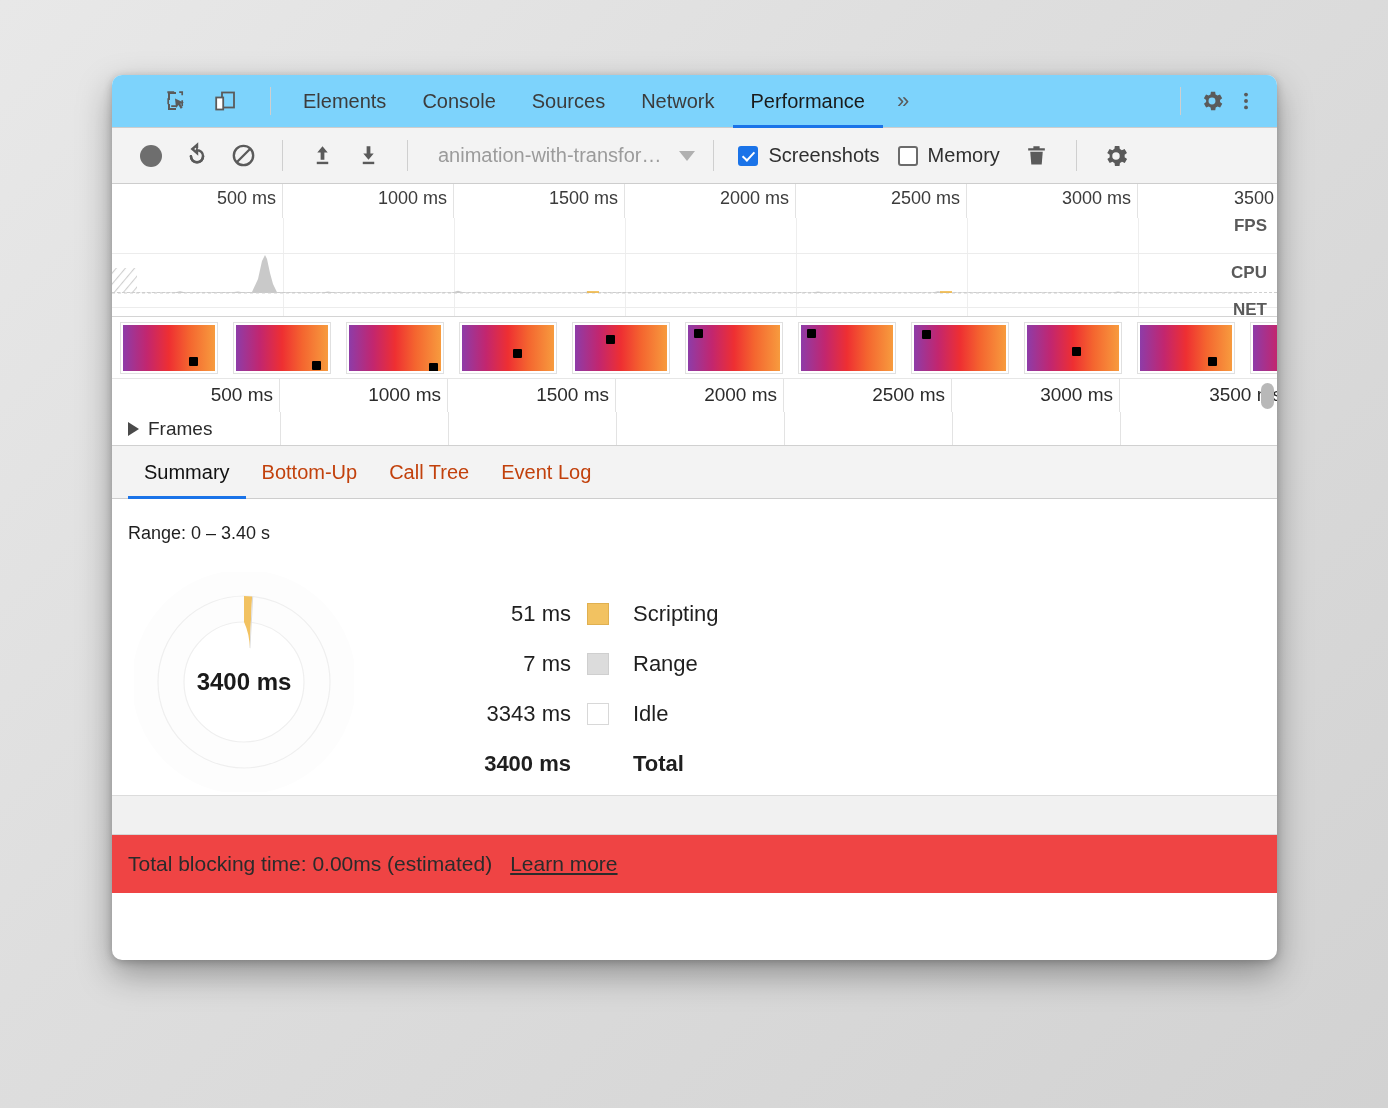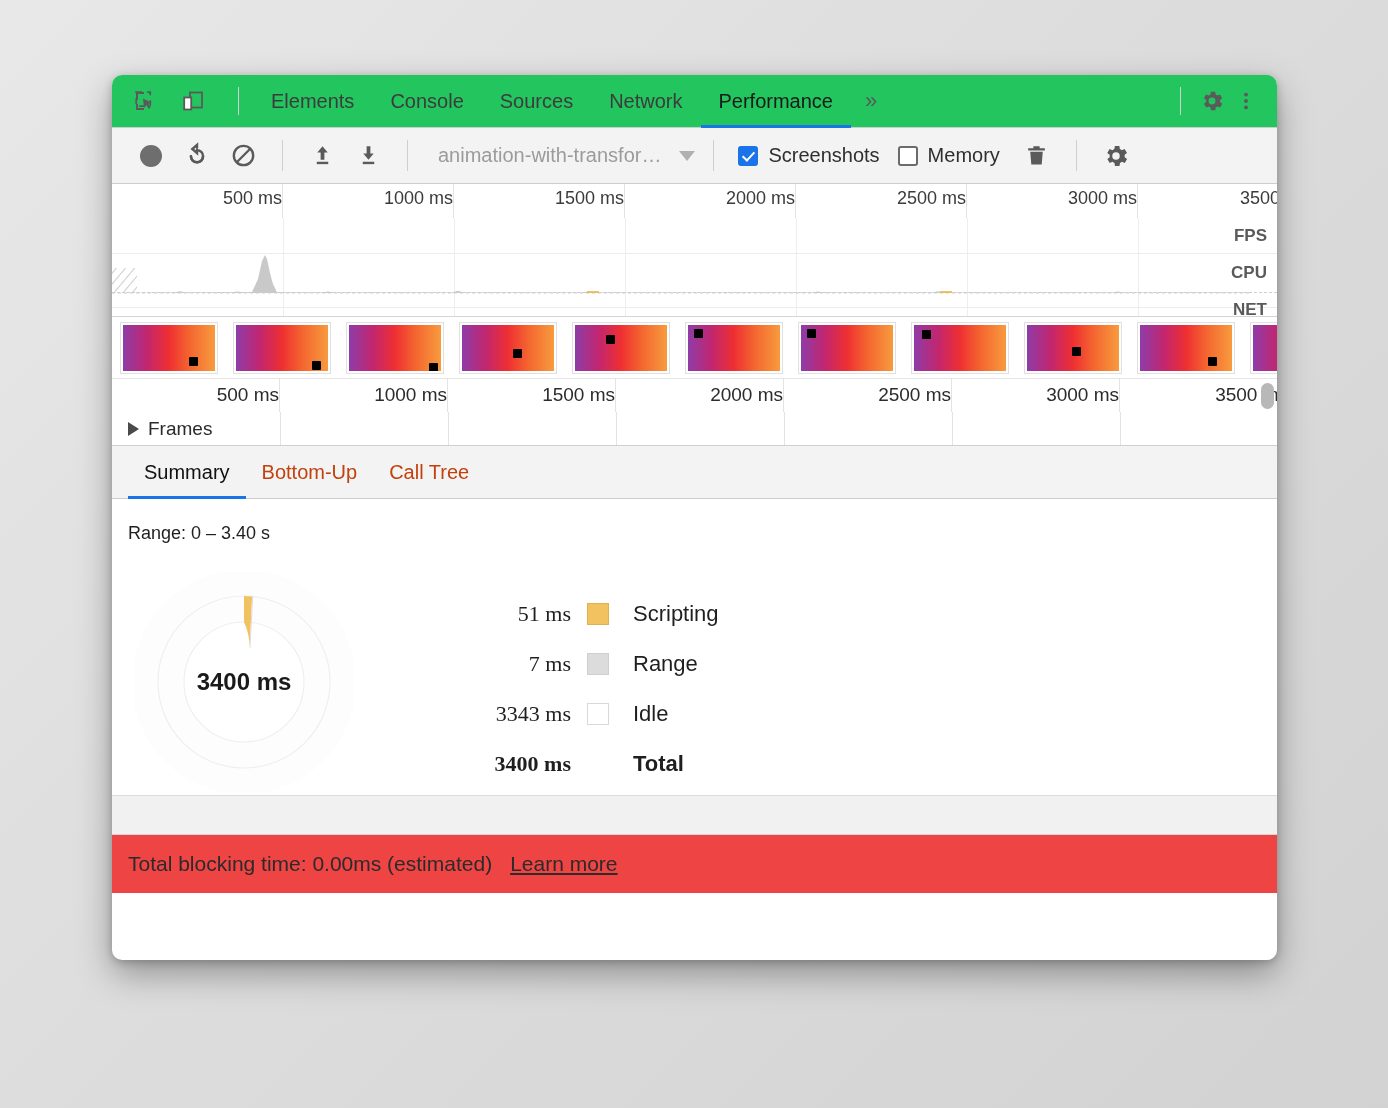--- a/index.html
+++ b/index.html
@@ -54,25 +54,26 @@
 
   .win-title {
     color: #d6d6d6;
     font-size: 21px;
     letter-spacing: 0.1px;
   }
 
   
   .tabbar {
     height: 53px;
-    background: #22c55e;
+    background: #7dd3fc;
     border-bottom: 1px solid #cdcdcd;
     display: flex;
     align-items: stretch;
     position: relative;
+    padding-left: 32px;
   }
   .tb-icons {
     display: flex;
     align-items: center;
     padding-left: 16px;
     gap: 14px;
   }
   .icon-btn {
     width: 34px; height: 34px;
     display: flex; align-items: center; justify-content: center;
@@ -179,21 +180,21 @@
     position: absolute; left: 0; right: 0; top: 0;
     height: 34px;
   }
   .ruler-tick {
     position: absolute;
     top: 0; bottom: 0;
     border-right: 1px solid #e3e3e3;
   }
   .ruler-tick span {
     position: absolute;
-    right: 0; top: 4px;
+    right: 6px; top: 4px;
     font-size: 18px;
     color: #3b3b3b;
     white-space: nowrap;
   }
   .ov-gridlines {
     position: absolute; left: 0; right: 0; top: 34px; bottom: 0;
   }
   .ov-gridlines .gl {
     position: absolute; top: 0; bottom: 0;
     border-right: 1px solid #eeeeee;
@@ -354,21 +355,20 @@
     display: flex;
     align-items: center;
     height: 50px;
   }
   .legend-val {
     width: 130px;
     text-align: right;
     font-size: 22px;
     color: #1f1f1f;
     padding-right: 16px;
-    font-family: Liberation Serif, serif;
   }
   .legend-sw {
     width: 22px; height: 22px;
     border: 1px solid #cccccc;
   }
   .legend-name {
     font-size: 22px;
     color: #1f1f1f;
     padding-left: 24px;
   }
@@ -551,21 +551,21 @@
                L140,74 L146,61 L150,43 L153,37 L155,41 L158,55 L161,66 L165,74.2
                L210,74.4 L216,73.6 L222,74.4 L340,74.5 L346,72.8 L352,74.4
                L470,74.5 L476,73.4 L482,74.4 L620,74.4 L700,74.5 L706,73.5 L712,74.4
                L820,74.4 L826,73.2 L832,74.4 L920,74.4 L1000,74.5 L1006,73.4 L1012,74.4
                L1140,74.5 L1140,75 Z" fill="#c9c9c9"></path>
       <line x1="0" y1="75" x2="1140" y2="75" stroke="#cfcfcf" stroke-width="1" stroke-dasharray="3 3"></line>
       <line x1="475" y1="74" x2="487" y2="74" stroke="#f0b640" stroke-width="1.6"></line>
       <line x1="828" y1="74" x2="840" y2="74" stroke="#f0b640" stroke-width="1.6"></line>
     </svg>
 
-    <div class="ov-band-label" style="top:42px;">FPS</div>
+    <div class="ov-band-label" style="top:32px;">FPS</div>
     <div class="ov-band-label" style="top:79px;">CPU</div>
     <div class="ov-band-label" style="top:116px;">NET</div>
   </div>
 
   <div class="filmstrip">
     <div class="frame" style="left:8px;">
       <div class="frame-inner">
         <div class="frame-square" style="left:66px;top:32px;"></div>
       </div>
     </div>
@@ -656,20 +656,21 @@
     <div class="frames-label">
       <div class="tri-right"></div>
       <span>Frames</span>
     </div>
   </div>
 
   <div class="detail-tabs">
     <div class="dtab active">Summary</div>
     <div class="dtab">Bottom-Up</div>
     <div class="dtab">Call Tree</div>
+    <div class="dtab">Event Log</div>
   </div>
 
   <div class="summary">
     <div class="range-text">Range: 0 – 3.40 s</div>
 
     <div class="donut-wrap">
       <svg width="220" height="220" viewBox="0 0 220 220">
 
         <circle cx="110" cy="110" r="86" fill="none" stroke="#fdfdfd" stroke-width="52"></circle>
         <circle cx="110" cy="110" r="86" fill="none" stroke="#efefef" stroke-width="1.2"></circle>

